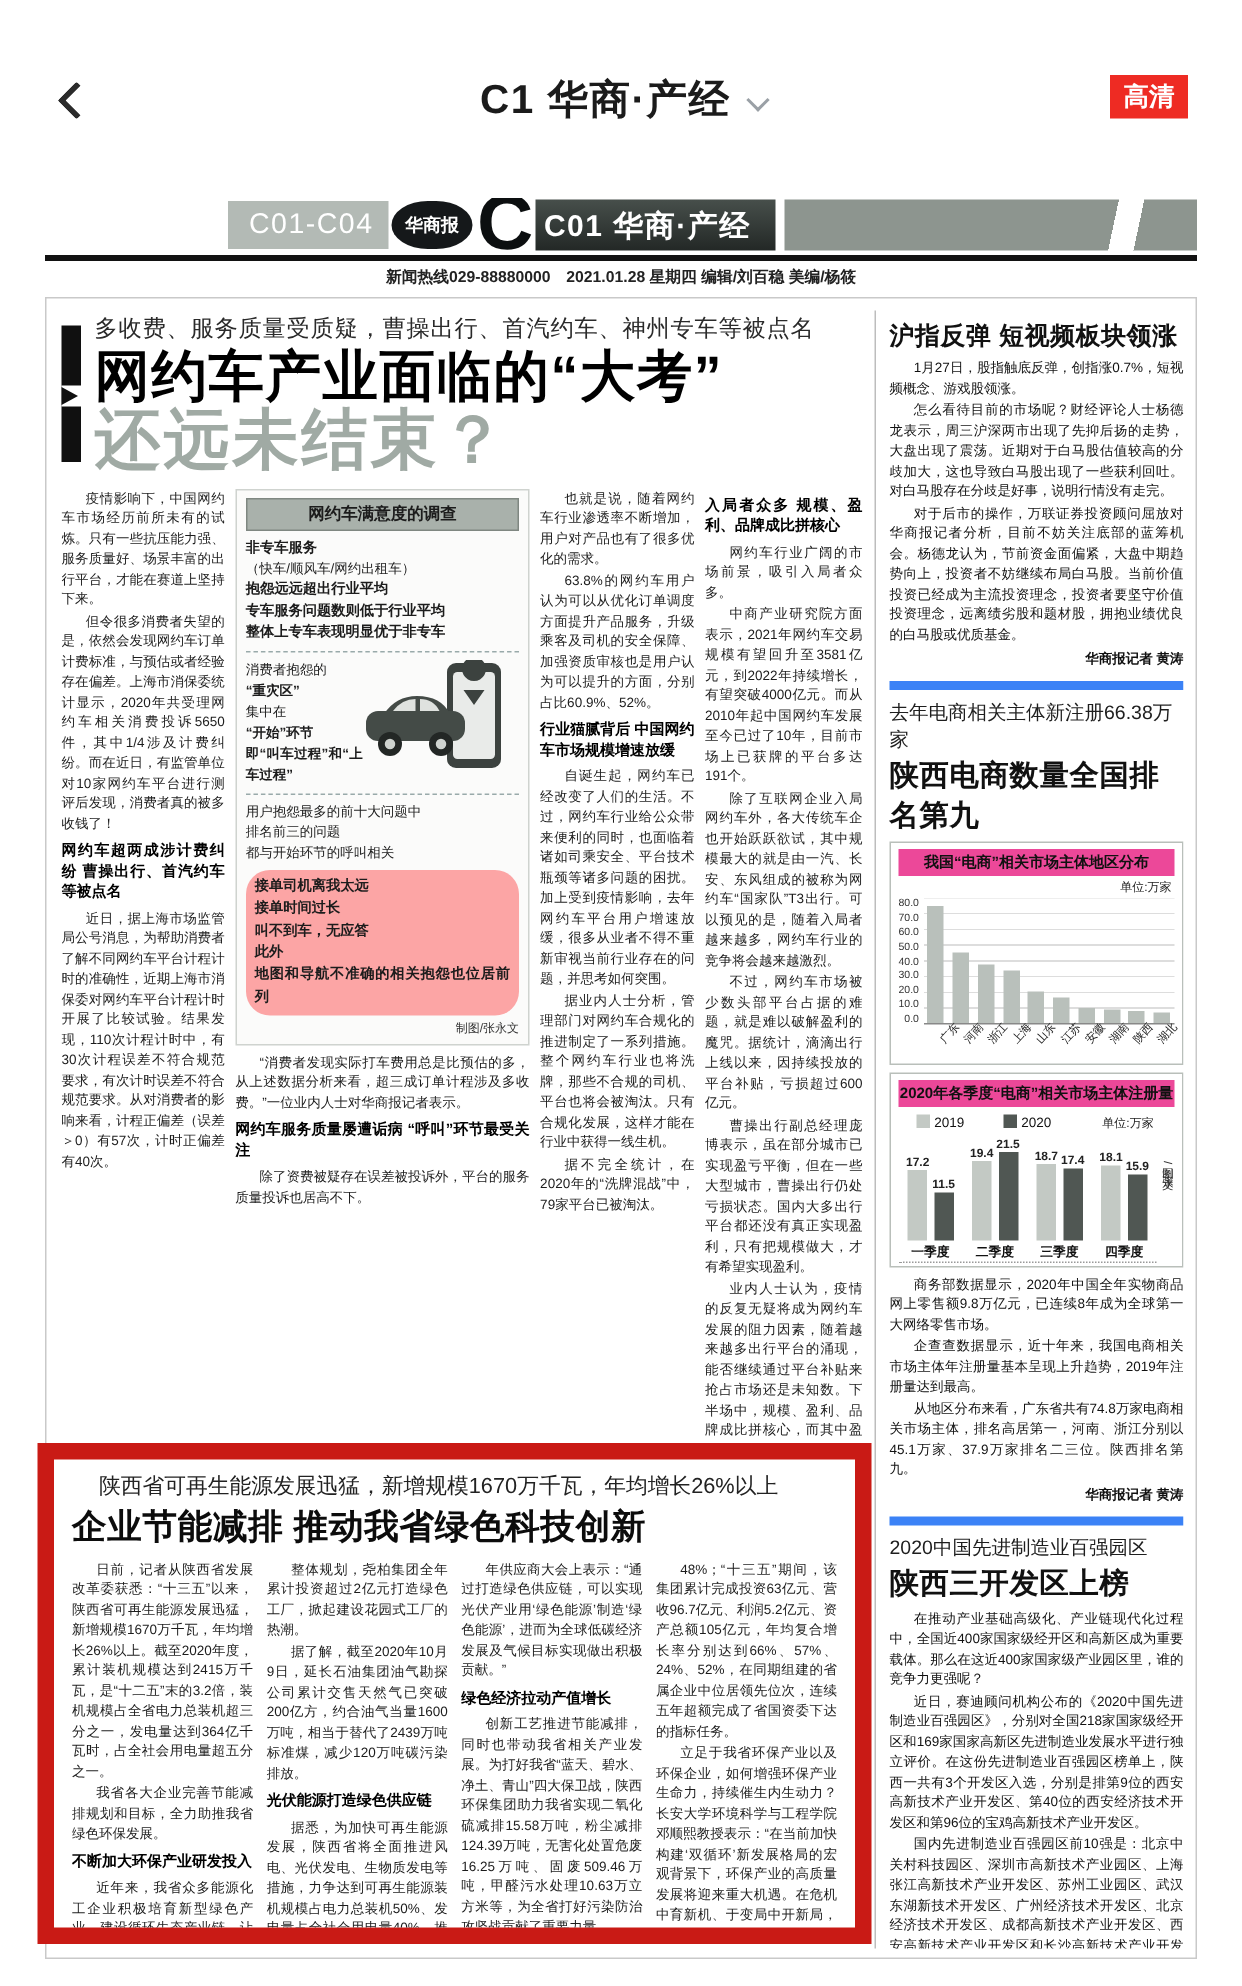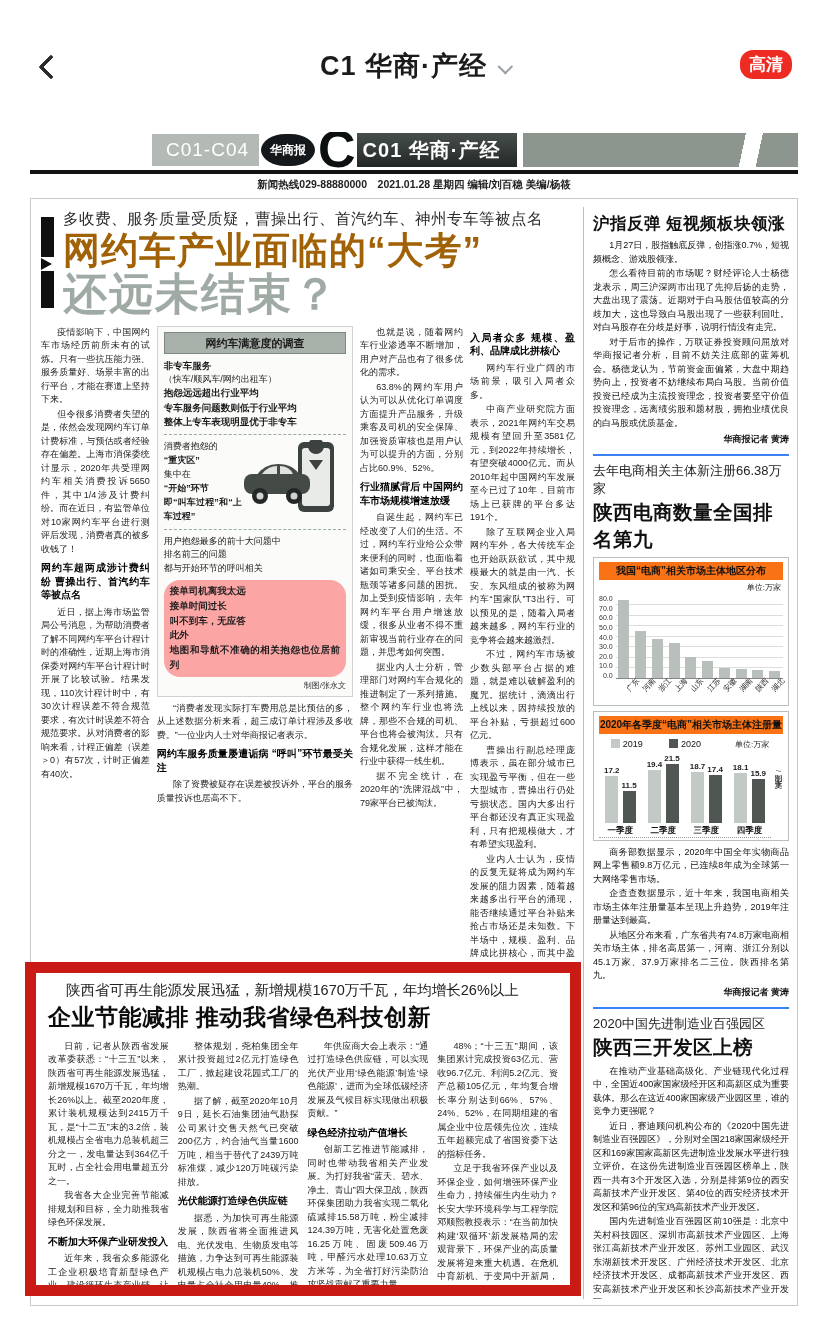--- a/index.html
+++ b/index.html
@@ -8,21 +8,21 @@
 
   
   .appbar { position:relative; height:132px; background:#fff; }
   .appbar-inner { position:absolute; left:0; right:0; top:48px; height:48px; }
   .back-btn { position:absolute; left:36px; top:6px; width:26px; height:30px; cursor:pointer; }
   .back-btn::before { content:""; position:absolute; left:6px; top:4px; width:14px; height:14px;
     border-left:4px solid #2b2b2b; border-bottom:4px solid #2b2b2b; transform:rotate(45deg); border-radius:2px; }
   .appbar-title { position:absolute; left:0; right:0; top:0; text-align:center; font-size:27px; font-weight:bold; color:#1b1b1b; letter-spacing:1px; }
   .title-caret { display:inline-block; width:11px; height:11px; border-right:2.5px solid #9aa0a6; border-bottom:2.5px solid #9aa0a6; transform:rotate(45deg) translateY(-4px); margin-left:10px; }
   .hd-btn { position:absolute; right:36px; top:2px; background:#ee2b23; color:#fff; font-size:17px; font-weight:bold;
-    padding:6px 9px; border-radius:13px; line-height:1; cursor:pointer; }
+    padding:6px 9px; border-radius:0; line-height:1; cursor:pointer; }
 
   
   .page { width:768px; margin:0 30px; }
 
   
   .mast-row { display:flex; align-items:center; height:36px; margin-left:122px; }
   .mast-pages { background:#b3bab5; color:#fff; font-size:19px; padding:5px 10px 5px 14px; letter-spacing:1px; height:32px; display:flex; align-items:center; }
   .mast-logo { width:54px; height:32px; background:#15181a; border-radius:45%/50%; color:#fff; display:flex; align-items:center; justify-content:center; font-size:12px; font-weight:bold; font-family:"Liberation Serif","DejaVu Serif",serif; margin-left:2px; }
   .mast-C { font-size:52px; font-weight:900; line-height:0.8; margin:0 1px 0 3px; color:#0c0f10; }
   .mast-section { background:linear-gradient(#474f4b,#232826); color:#fff; font-size:20px; font-weight:bold; height:34px; display:flex; align-items:center; padding:0 16px 0 6px; letter-spacing:1px; white-space:nowrap; }
@@ -36,21 +36,21 @@
   .sheet-row { display:flex; }
   .left-zone { width:534px; }
   .rail { width:212px; margin-left:8px; padding-left:9px; border-left:1px solid #bdbdbd; height:1092px; overflow:hidden; }
 
   
   .lead-head { position:relative; padding-left:22px; margin-top:2px; }
   .head-bar { position:absolute; left:0; top:8px; bottom:10px; width:13px; background:#101010; }
   .head-bar::before { content:""; position:absolute; left:0; top:44%; width:13px; height:14px; background:#fff; }
   .head-bar::after { content:""; position:absolute; left:0; top:calc(44% + 1px); border-left:11px solid #101010; border-top:6px solid transparent; border-bottom:6px solid transparent; }
   .lead-kicker { font-size:15.5px; color:#2a2a2a; letter-spacing:0.5px; }
-  .lead-h1 { font-size:37px; font-weight:900; color:#a16207; line-height:1.12; letter-spacing:1px; }
+  .lead-h1 { font-size:37px; font-weight:900; color:#000000; line-height:1.12; letter-spacing:1px; }
   .lead-h2 { font-size:44px; font-weight:900; color:#a0aaa4; line-height:1.05; letter-spacing:2px; }
   .lead-body { display:flex; gap:7px; height:632px; overflow:hidden; margin-top:8px; }
   .lcol { font-size:9px; line-height:1.5; text-align:justify; color:#1c1c1c; }
   .lcol-1 { width:112px; }
   .lcol-mid { width:202px; }
   .lcol-3 { width:106px; }
   .lcol-4 { width:108px; }
   .para { margin:0 0 1px 0; text-indent:1.8em; }
   .subhead { font-weight:bold; font-size:10px; margin:5px 0 4px 0; color:#000; line-height:1.35; }
   .byline { text-align:right; font-weight:bold; font-size:9px; margin-top:3px; }
@@ -79,30 +79,30 @@
   
   .red-box { border:11px solid #c91a15; margin-left:-16px; width:556px; height:334px; margin-top:4px;
     padding:8px 12px 6px 12px; overflow:hidden; background:#fff; }
   .red-kicker { font-size:14.5px; color:#222; margin-left:18px; }
   .red-h1 { font-size:23px; font-weight:900; color:#0c0c0c; letter-spacing:0.5px; margin:2px 0 7px 0; }
   .red-cols { display:flex; gap:9px; height:252px; overflow:hidden; }
   .rcol { width:123px; font-size:9px; line-height:1.5; text-align:justify; color:#1c1c1c; }
 
   
   .rail-art { padding:6px 0 8px 0; }
-  .rail-art + .rail-art { border-top:2px solid #3b82f6; }
+  .rail-art + .rail-art { border-top:6px solid #3b82f6; }
   .rail-h1 { font-size:16.5px; font-weight:900; letter-spacing:0.5px; margin-bottom:4px; }
   .rail-kicker { font-size:13px; color:#1e1e1e; margin-bottom:1px; }
   .rail-h1-big { font-size:19.5px; font-weight:900; letter-spacing:0.5px; margin-bottom:4px; }
   .rail-art .para { font-size:9px; line-height:1.5; text-align:justify; }
   .rail-art .byline { font-size:9px; }
 
   
   .chart-box { border:1px solid #b9bfba; padding:4px 5px 2px 5px; margin:3px 0 5px 0; }
-  .chart-title { background:#f97316; text-align:center; font-size:10px; font-weight:bold; padding:2px 0; }
+  .chart-title { background:#ec4899; text-align:center; font-size:10px; font-weight:bold; padding:2px 0; }
   .chart-unit { text-align:right; font-size:8px; color:#222; margin:2px 2px 0 0; }
   .c1-body { display:flex; margin-top:2px; }
   .yaxis { display:flex; flex-direction:column; justify-content:space-between; height:84px; font-size:7px; color:#333; text-align:right; padding-right:3px; }
   .bars { flex:1; display:flex; align-items:flex-end; justify-content:space-around; height:84px; border-bottom:1px solid #888;
     background:repeating-linear-gradient(to top,#fff 0 9.5px,#ddd 9.5px 10.5px); }
   .bar { width:11px; background:#b9c0bb; }
   .xlabs { display:flex; justify-content:space-around; margin-left:22px; height:24px; }
   .xlab { font-size:7.5px; transform:rotate(-48deg) translate(-4px,2px); transform-origin:top center; white-space:nowrap; width:11px; color:#222; }
   .legend { display:flex; align-items:center; justify-content:center; gap:26px; font-size:9px; margin-top:3px; }
   .sw { display:inline-block; width:9px; height:9px; margin-right:3px; vertical-align:-1px; }

